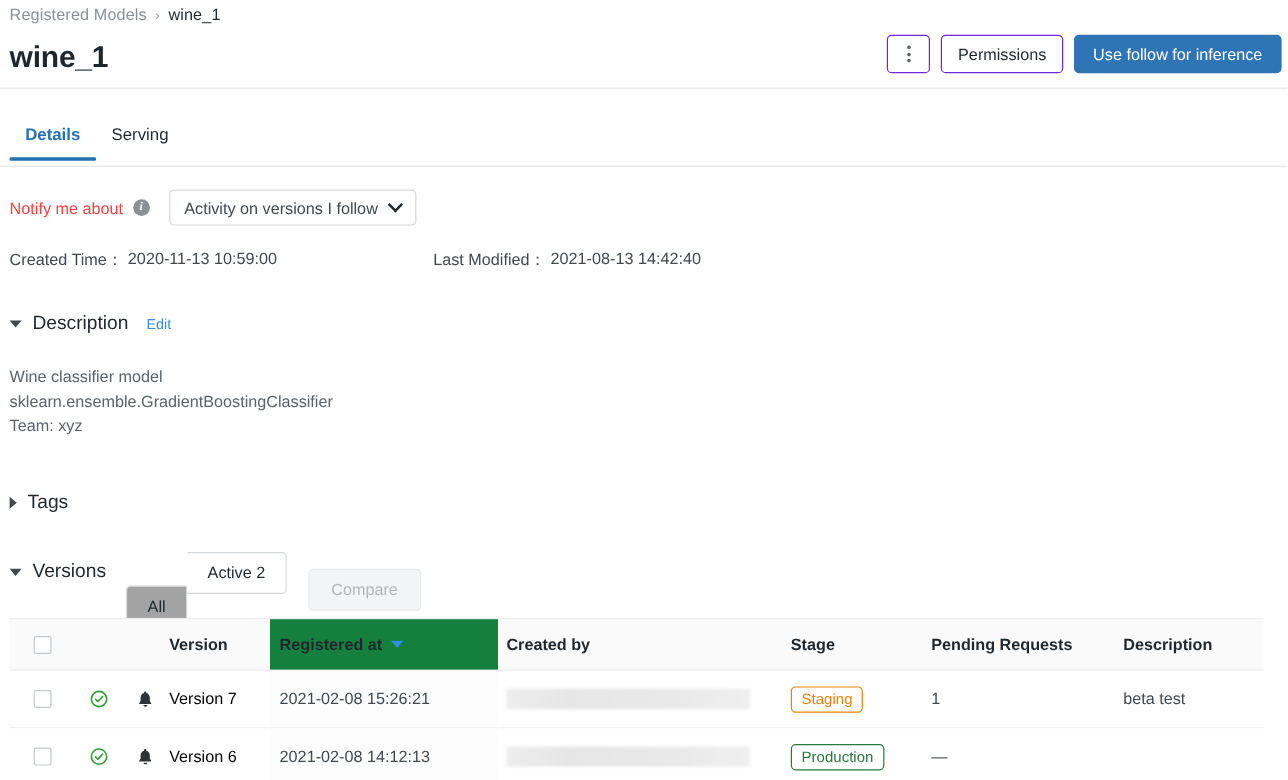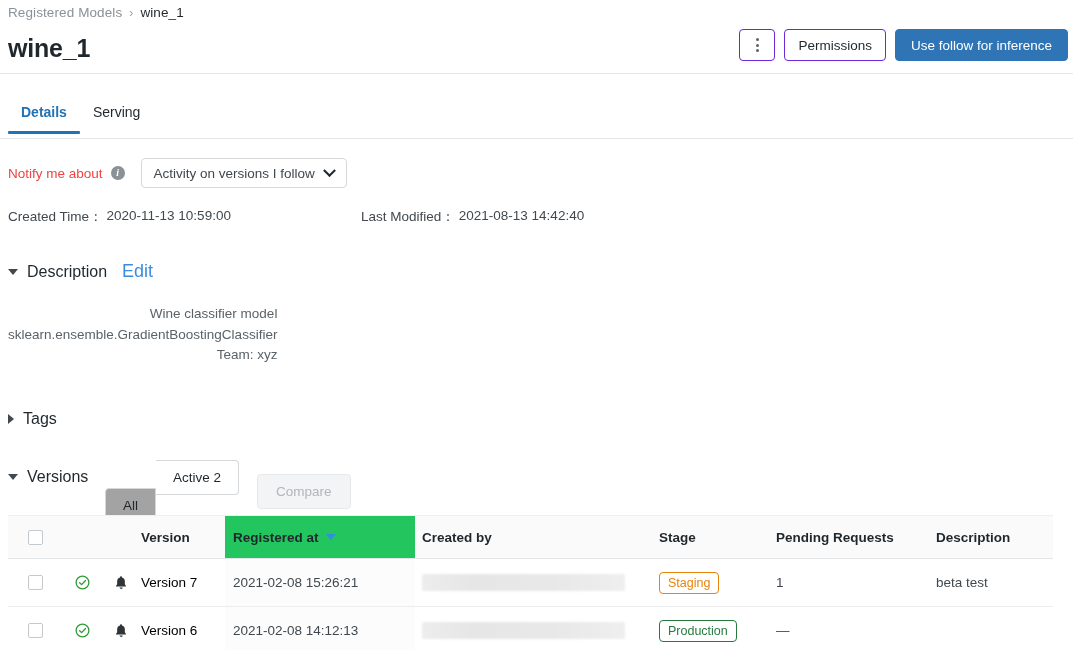--- a/index.html
+++ b/index.html
@@ -129,27 +129,27 @@
     border-left: 5px solid transparent;
     border-right: 5px solid transparent;
     border-top: 6px solid #41484e;
   }
   .caret.right {
     border-top: 5px solid transparent;
     border-bottom: 5px solid transparent;
     border-left: 6px solid #41484e;
   }
   .edit-link {
-    font-size: 18px; color: #3a8ce0; cursor: pointer; margin-left: 6px;
+    font-size: 12px; color: #3a8ce0; cursor: pointer; margin-left: 6px;
   }
 
   .desc-head { left: 8px; top: 261px; }
   .desc-body {
     position: absolute; left: 8px; top: 304px;
-    font-size: 13.5px; color: #5a6268; line-height: 20.5px; text-align: right;
+    font-size: 13.5px; color: #5a6268; line-height: 20.5px;
   }
   .tags-head { left: 8px; top: 410px; }
   .versions-head { left: 8px; top: 468px; }
 
   
   .versions-controls {
     position: absolute; left: 105px; top: 460px;
     display: flex; align-items: center; gap: 18px;
   }
   .seg-group { display: flex; }
@@ -186,21 +186,21 @@
   .c-check   { width: 54px; display:flex; align-items:center; justify-content:center; flex: 0 0 54px; }
   .c-status  { width: 40px; display:flex; align-items:center; justify-content:center; flex: 0 0 40px; }
   .c-bell    { width: 38px; display:flex; align-items:center; justify-content:center; flex: 0 0 38px; }
   .c-version { width: 85px; flex: 0 0 85px; padding-left: 1px; }
   .c-reg     { width: 190px; flex: 0 0 190px; padding-left: 8px; height:100%; display:flex; align-items:center; }
   .c-created { width: 240px; flex: 0 0 240px; padding-left: 7px; }
   .c-stage   { width: 118px; flex: 0 0 118px; padding-left: 4px; }
   .c-pending { width: 160px; flex: 0 0 160px; padding-left: 3px; }
   .c-desc    { flex: 1 1 auto; padding-left: 3px; }
 
-  .vhead .c-reg { background: #22c55e; text-align: center; }
+  .vhead .c-reg { background: #15803d; text-align: center; }
   .vbody-row .c-reg { background: #fcfcfc; }
 
   .chk {
     width: 15px; height: 15px; border: 1px solid #c4c9cd;
     border-radius: 2px; background: #ffffff; cursor: pointer;
   }
   .sort-caret {
     display: inline-block; margin-left: 7px;
     width: 0; height: 0;
     border-left: 5px solid transparent;

